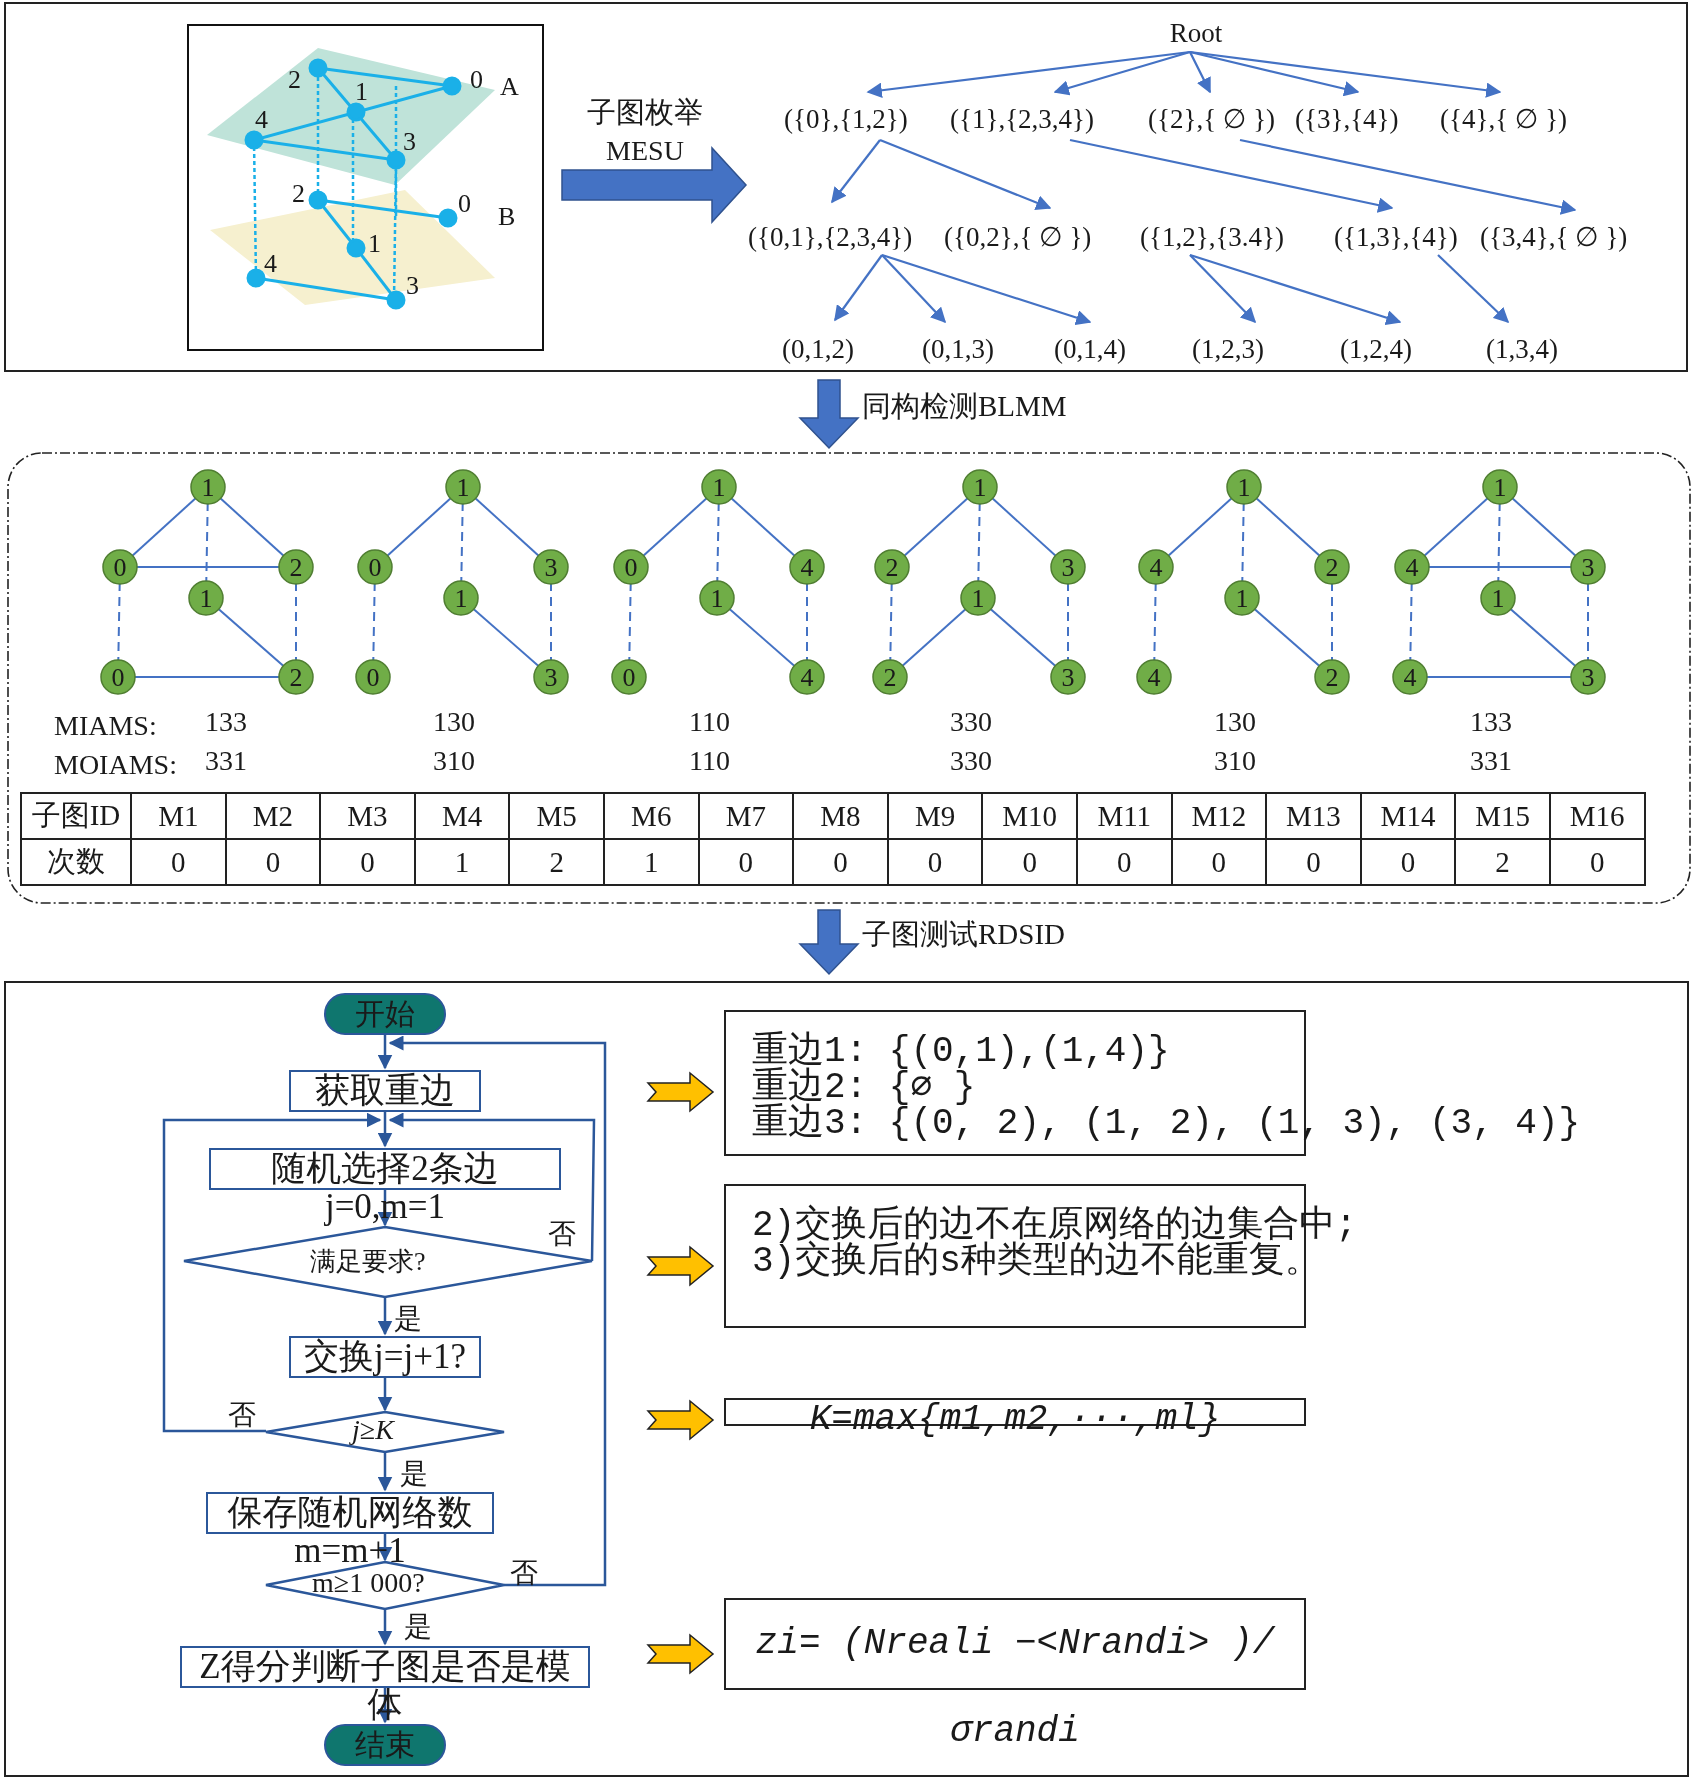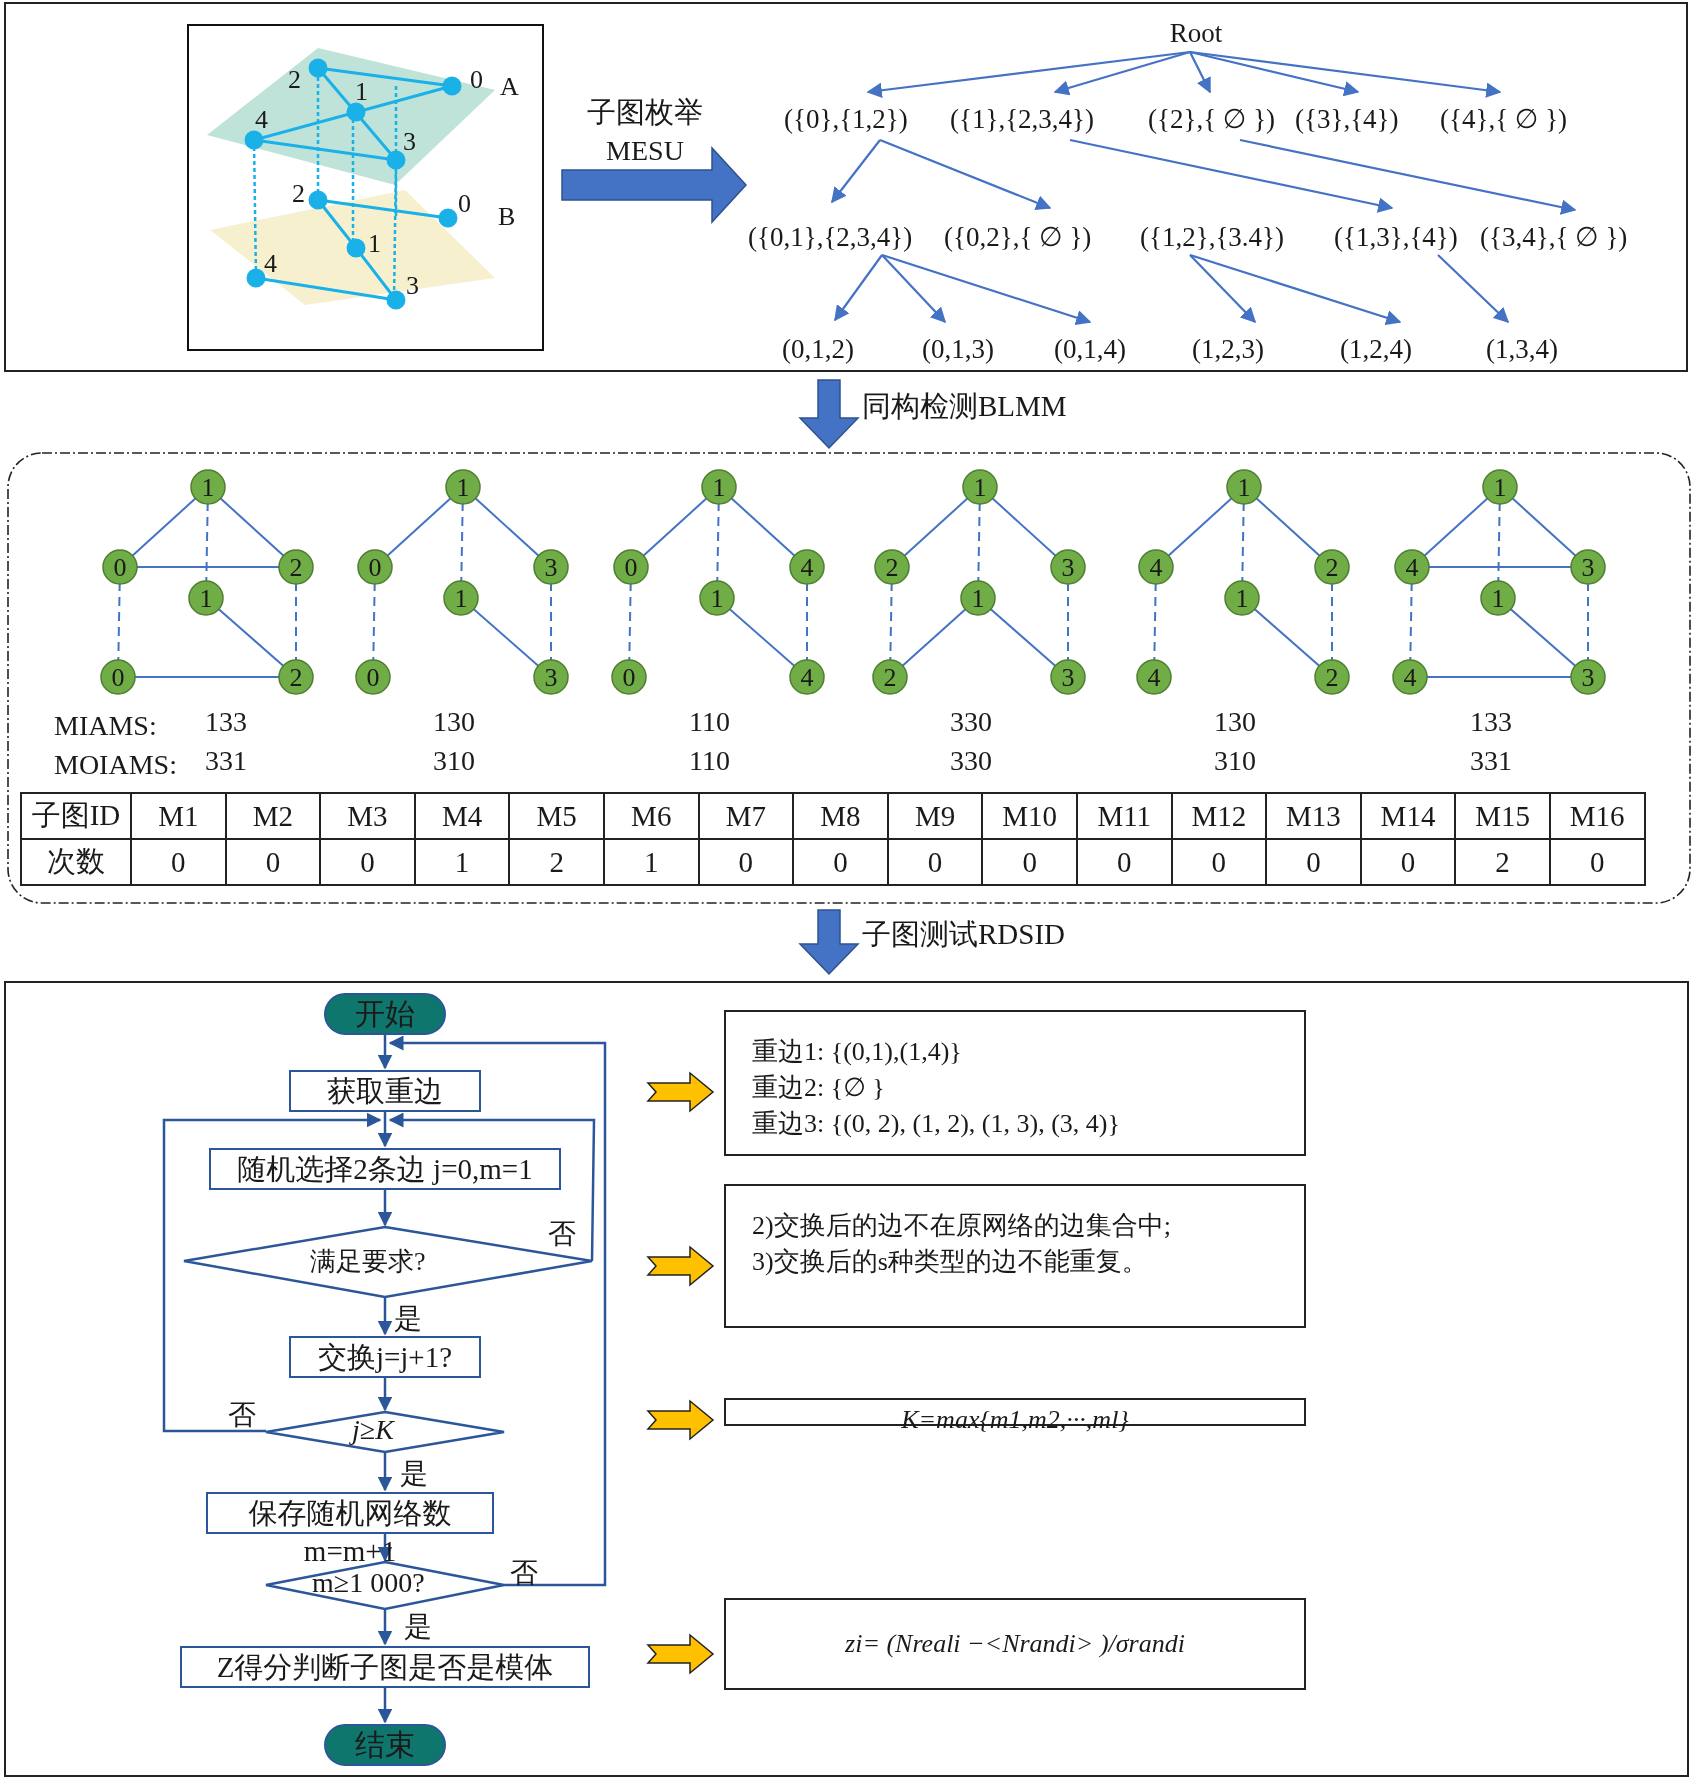--- a/index.html
+++ b/index.html
@@ -3,23 +3,23 @@
 <meta charset="utf-8">
 <style>
   html,body{margin:0;padding:0;background:#fff;}
   body{width:1696px;height:1780px;position:relative;overflow:hidden;font-family:"Liberation Serif","DejaVu Serif",serif;color:#1a1a1a;}
   svg{position:absolute;left:0;top:0;}
   .t{font-family:"Liberation Serif","DejaVu Serif",serif;fill:#1a1a1a;}
   .tbl{position:absolute;left:20px;top:792px;border-collapse:collapse;font-family:"Liberation Serif","DejaVu Serif",serif;font-size:29px;}
   .tbl td{border:2px solid #222;height:44px;text-align:center;padding:0;}
   .tbl td.h{width:108px;}
   .tbl td.c{width:92.6px;}
-  .box{position:absolute;border:2px solid #222;background:#fff;font-family:Liberation Serif, serif;font-size:26px;line-height:36px;box-sizing:border-box;}
+  .box{position:absolute;border:2px solid #222;background:#fff;font-family:Liberation Mono, monospace;font-size:36px;line-height:36px;box-sizing:border-box;}
   .box div{white-space:nowrap;}
-  .fbox{position:absolute;border:2px solid #2b579a;background:#fff;text-align:center;font-size:29px;box-sizing:border-box;font-family:"Liberation Serif","DejaVu Serif",serif;}
+  .fbox{position:absolute;border:2px solid #2b579a;background:#fff;text-align:center;font-size:35px;box-sizing:border-box;font-family:"Liberation Serif","DejaVu Serif",serif;}
   .pill{position:absolute;border:2px solid #2b579a;border-radius:22px;background:#0f766e;text-align:center;font-size:30px;box-sizing:border-box;}
   .lbl{position:absolute;font-size:28px;white-space:nowrap;}
 </style>
 </head>
 <body>
 
 <div style="position:absolute;left:4px;top:2px;width:1684px;height:370px;border:2px solid #222;box-sizing:border-box;"></div>
 
 <svg width="1696" height="1780">
   <defs>

